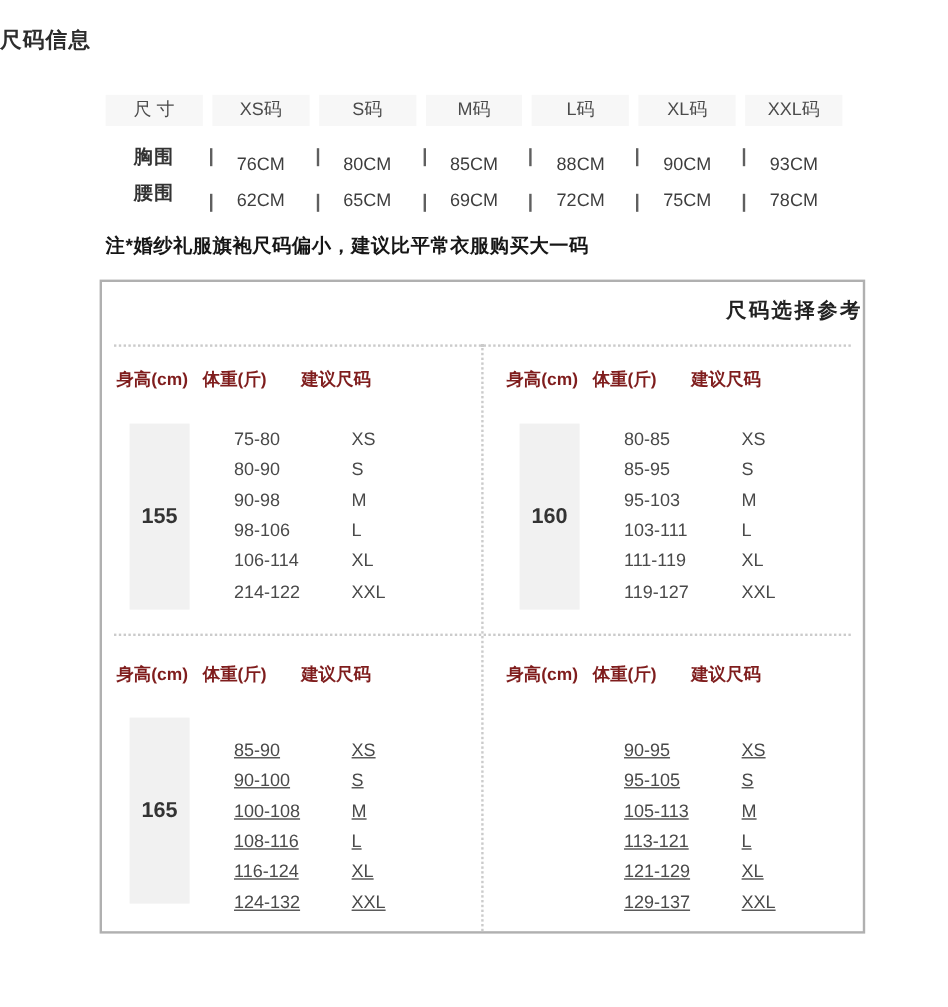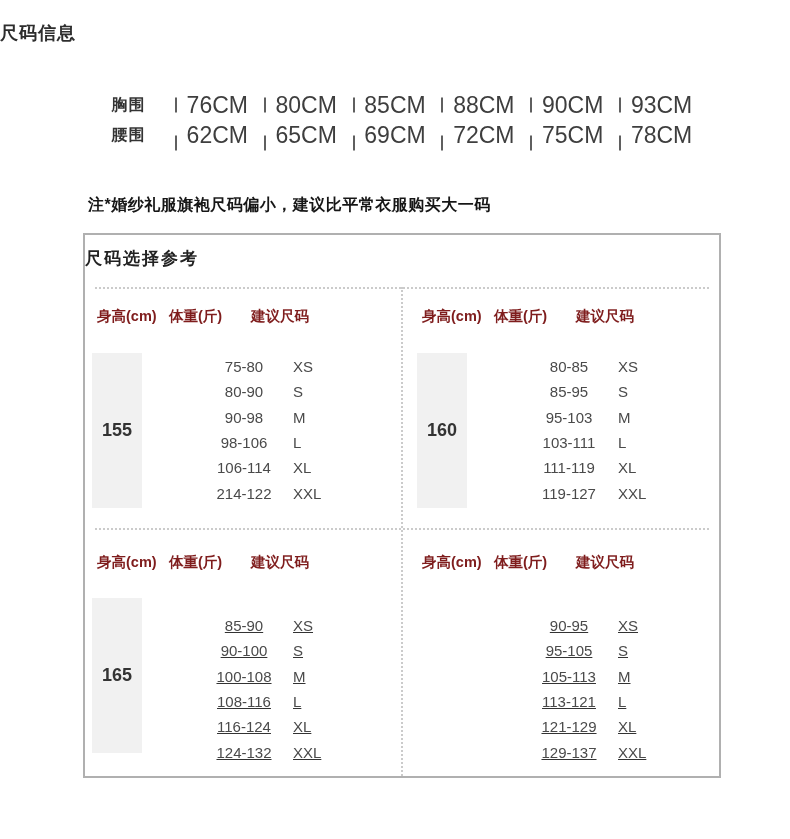--- a/index.html
+++ b/index.html
@@ -33,43 +33,43 @@
     display:grid; grid-template-columns:repeat(7,1fr); gap:8px;
     height:30px;
   }
   .m-row.first { margin-top:11px; }
   .m-list { display:contents; }
   .m-label {
     display:flex; align-items:center; justify-content:center;
     font-size:16px; font-weight:600; color:#333; letter-spacing:1px;
   }
   .val-cell {
-    position:relative; display:flex; align-items:center; justify-content:center;
-    font-size:23px; color:#3e3e3e;
+    position:relative; display:flex; align-items:flex-end; justify-content:center;
+    font-size:15px; color:#3e3e3e;
   }
   .sep {
     position:absolute; left:-2px; top:50%; transform:translateY(-50%);
     width:2px; height:15px; background:#5f5f5f;
   }
   .m-row.low .sep { transform:translateY(calc(-50% + 8px)); }
 
   
   .note {
     position:absolute; left:88px; top:195px;
     font-size:16px; font-weight:700; color:#161616; letter-spacing:0.5px;
   }
 
   
   .ref-box {
     position:absolute; left:83px; top:233px; width:638px; height:545px;
     border:2px solid #b0b0b0; background:#fff;
   }
   .ref-title {
     position:absolute; top:12px; left:0; width:100%;
-    text-align:left; font-size:17px; font-weight:700; color:#222;
+    text-align:right; font-size:17px; font-weight:700; color:#222;
     letter-spacing:2px;
   }
   .hline { position:absolute; left:10px; right:10px; border-top:2px dotted #cbcbcb; }
   .hline.one { top:52px; }
   .hline.two { top:293px; }
   .vline {
     position:absolute; left:calc(50% - 1px); top:52px; bottom:0;
     border-left:2px dotted #cbcbcb;
   }
 
@@ -83,42 +83,58 @@
     position:absolute; font-size:14.5px; font-weight:700; color:#7f1d1d;
     white-space:nowrap;
   }
   .q1 .qh, .q2 .qh { top:20px; }
   .q3 .qh, .q4 .qh { top:25px; }
   .qh-height { left:12px; }
   .qh-weight { left:84px; }
   .qh-size   { left:166px; }
 
   .height-box {
-    position:absolute; left:7px; width:50px; background:#f1f1f1;
+    position:absolute; left:23px; width:50px; background:#f1f1f1;
     display:flex; align-items:center; justify-content:center;
     font-size:18px; font-weight:600; color:#333;
   }
   .q1 .height-box, .q2 .height-box { top:66px; height:155px; }
   .q3 .height-box, .q4 .height-box { top:70px; height:155px; }
 
-  .q-rows { position:absolute; left:110px; right:0;text-align:center; }
+  .q-rows { position:absolute; left:110px; right:0; }
   .q1 .q-rows, .q2 .q-rows { top:67px; }
   .q3 .q-rows, .q4 .q-rows { top:85px;text-decoration:underline; }
   .q-row { display:flex; height:25.3px; align-items:center; }
   .q-weight { width:98px; font-size:15px; color:#4a4a4a; }
   .q-size   { font-size:15px; color:#4a4a4a; }
 </style>
 </head>
 <body>
 
 <div class="canvas">
 
   <div class="page-title">尺码信息</div>
 
   <div class="size-table">
+    <div class="h-row">
+
+        <div class="chip">尺 寸</div>
+
+        <div class="chip">XS码</div>
+
+        <div class="chip">S码</div>
+
+        <div class="chip">M码</div>
+
+        <div class="chip">L码</div>
+
+        <div class="chip">XL码</div>
+
+        <div class="chip">XXL码</div>
+      </div>
 
     <div class="m-row first">
       <div class="m-label">胸围</div>
       <div class="m-list">
         
       
           <div class="val-cell">
             <span class="sep"></span>
             <span>76CM</span>
           </div>

